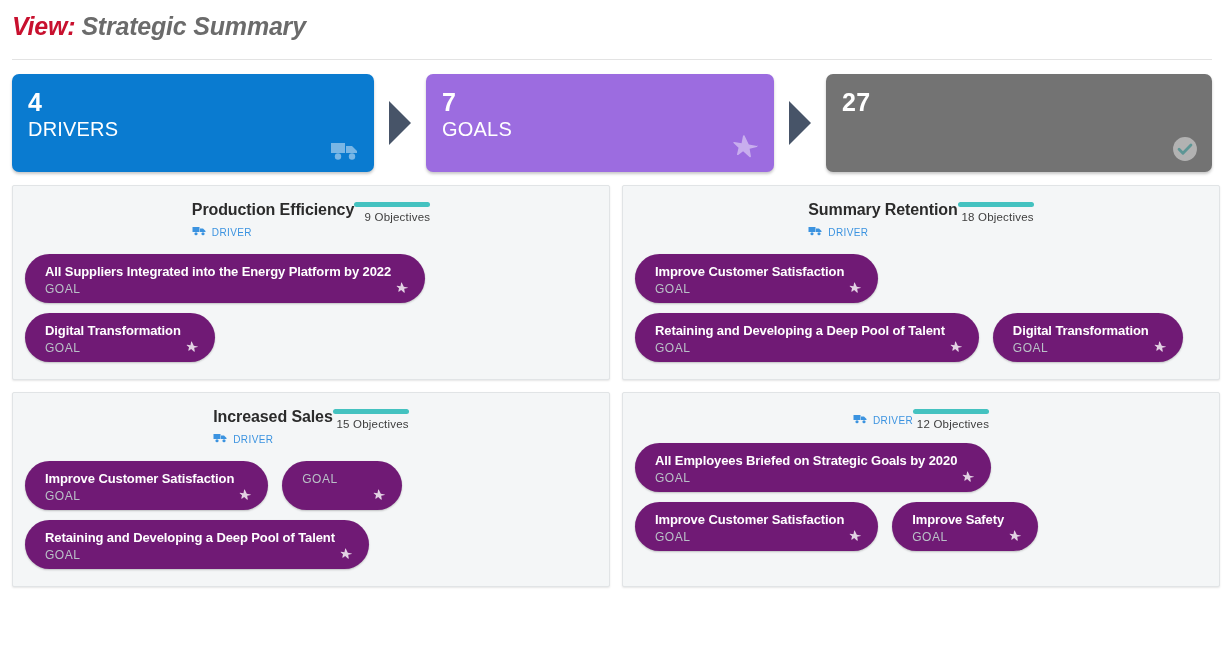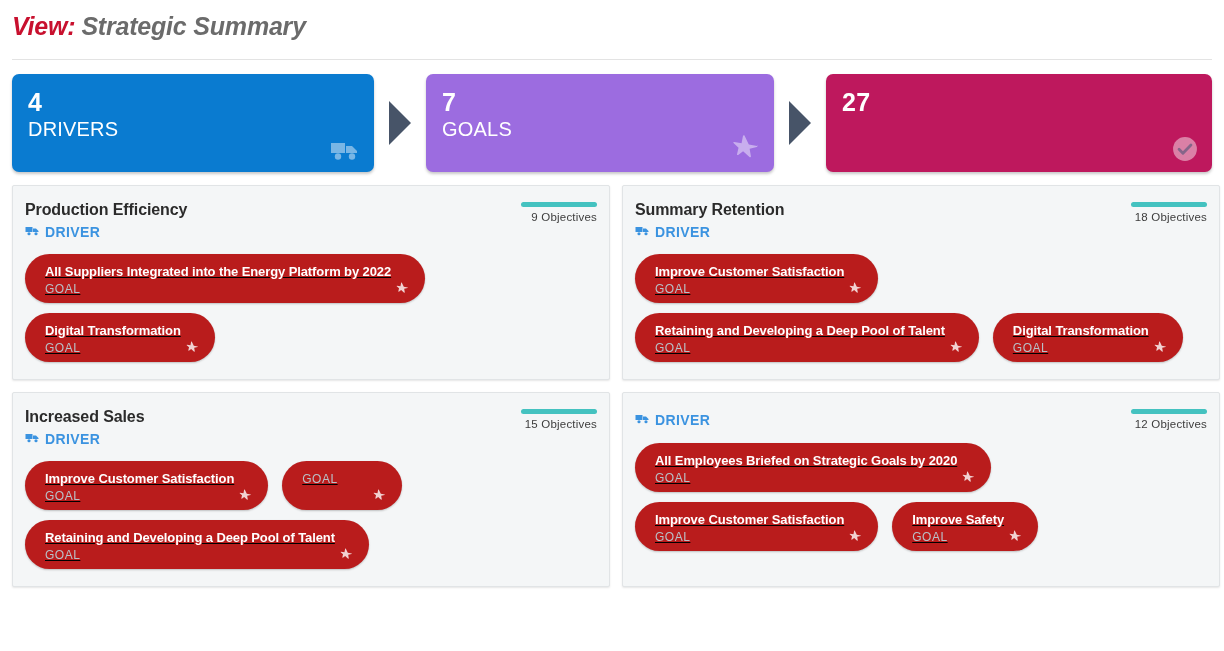--- a/index.html
+++ b/index.html
@@ -61,21 +61,21 @@
   }
   .stat-card .card-icon {
     position: absolute;
     right: 14px;
     bottom: 10px;
     opacity: 0.45;
     line-height: 0;
   }
   .stat-card.drivers { background: #0a7bd0; flex: 0 0 362px; }
   .stat-card.goals   { background: #9c6ce0; flex: 0 0 348px; }
-  .stat-card.objectives { background: #be185d; flex: 1 1 auto; }
+  .stat-card.objectives { background: #737373; flex: 1 1 auto; }
 
   .flow-arrow {
     flex: 0 0 52px;
     display: flex;
     align-items: center;
     justify-content: center;
   }
   .flow-arrow .tri {
     width: 0; height: 0;
     border-top: 22px solid transparent;
@@ -94,39 +94,39 @@
     background: #f4f6f7;
     border: 1px solid #e1e4e6;
     border-radius: 2px;
     box-shadow: 0 1px 2px rgba(0,0,0,0.10);
     padding: 14px 12px 12px 12px;
     min-height: 195px;
     position: relative;
   }
   .panel-head {
     display: flex;
-    justify-content: space-between;
+    justify-content: center;
     align-items: flex-start;
   }
   .panel-title {
     font-size: 16px;
     font-weight: bold;
     color: #2b2b2b;
     letter-spacing: -0.1px;
     line-height: 19px;
   }
   .panel-type {
     display: flex;
     align-items: center;
     gap: 5px;
     margin-top: 4px;
   }
   .panel-type .type-label {
-    font-size: 14px;
-    font-weight: bold;
+    font-size: 10px;
+    font-weight: normal;
     color: #3b93e0;
     letter-spacing: 0.4px;
   }
   .objectives-badge { text-align: right; padding-top: 2px; }
   .objectives-badge .bar {
     width: 76px;
     height: 5px;
     border-radius: 3px;
     background: #44c2c0;
     margin-left: auto;
@@ -141,26 +141,25 @@
 
   
   .pills {
     display: flex;
     flex-wrap: wrap;
     gap: 10px 14px;
     margin-top: 13px;
   }
   .pill {
     position: relative;
-    background: #b91c1c;
+    background: #701a75;
     border-radius: 26px;
     padding: 9px 34px 7px 20px;
     min-width: 120px;
     box-shadow: 0 1px 2px rgba(0,0,0,0.22);
-    text-decoration: underline;
   }
   .pill .pill-title {
     font-size: 13px;
     font-weight: bold;
     color: #ffffff;
     line-height: 17px;
     white-space: nowrap;
     letter-spacing: -0.1px;
   }
   .pill .pill-type {

